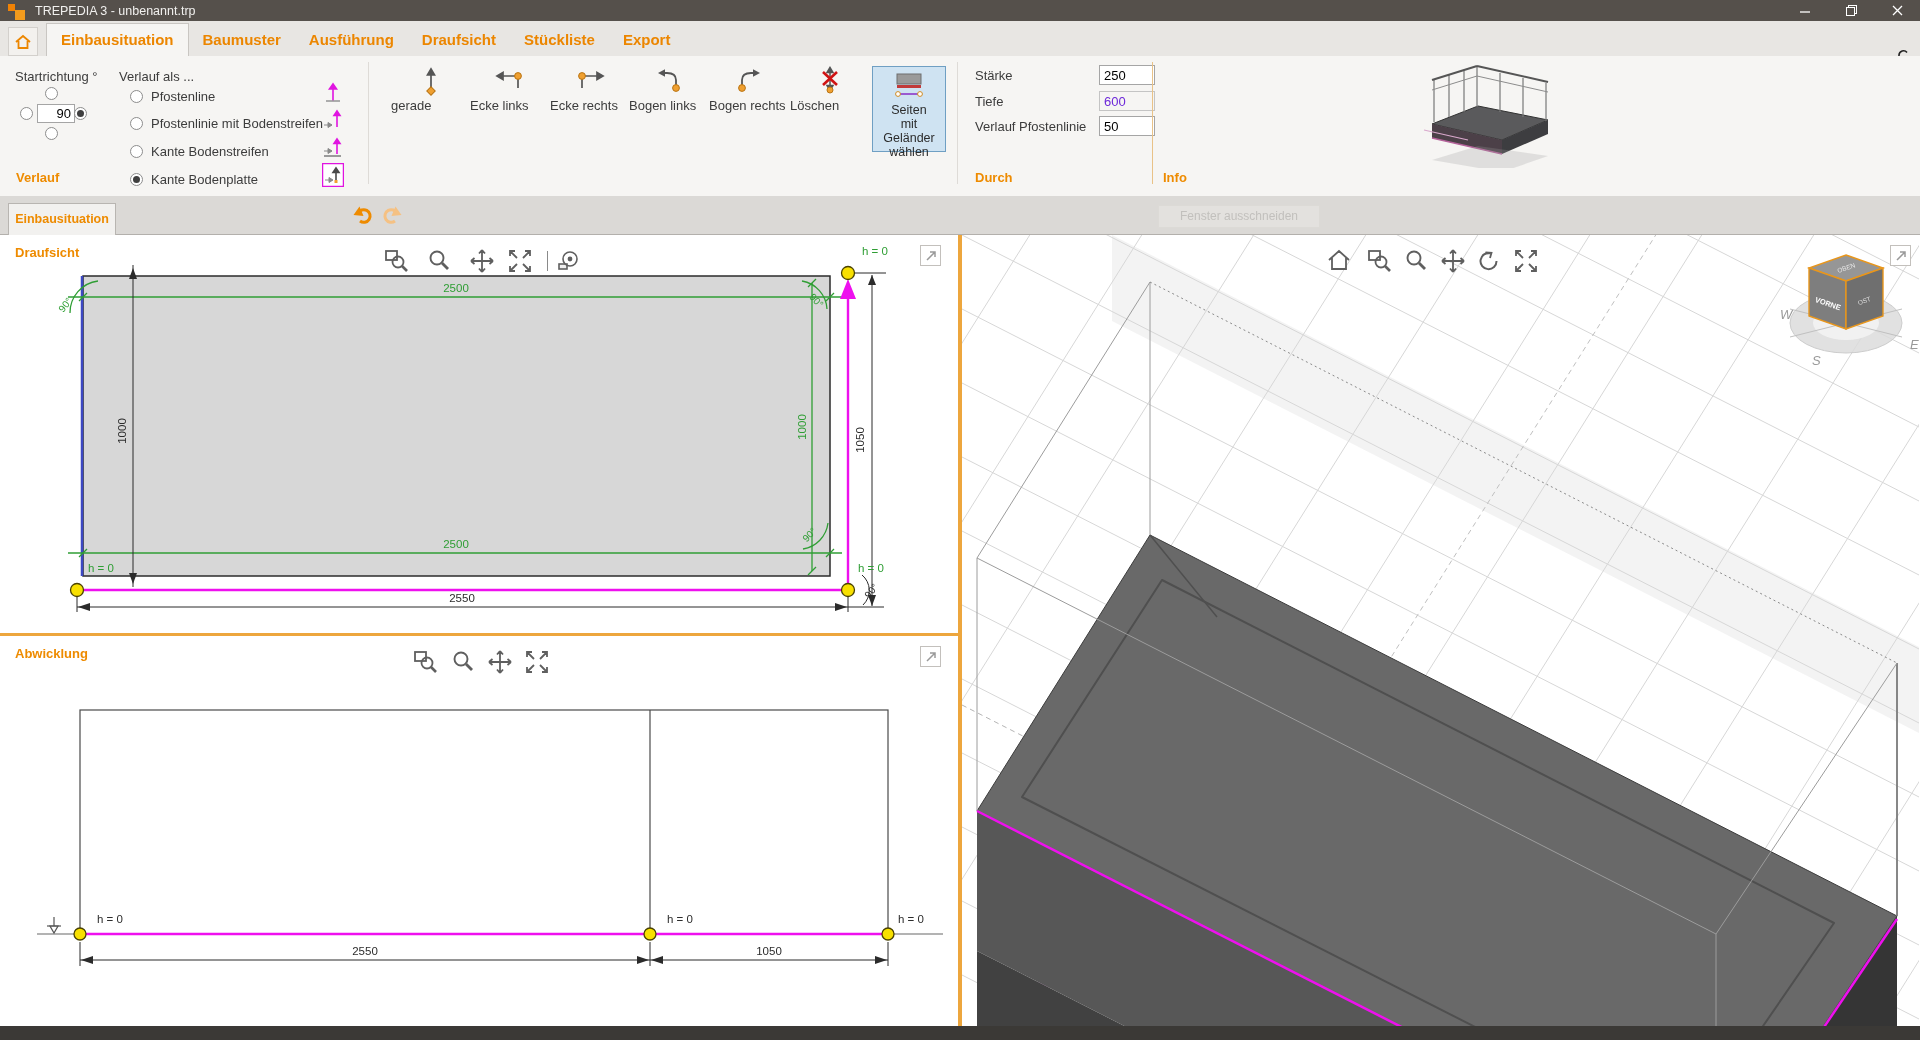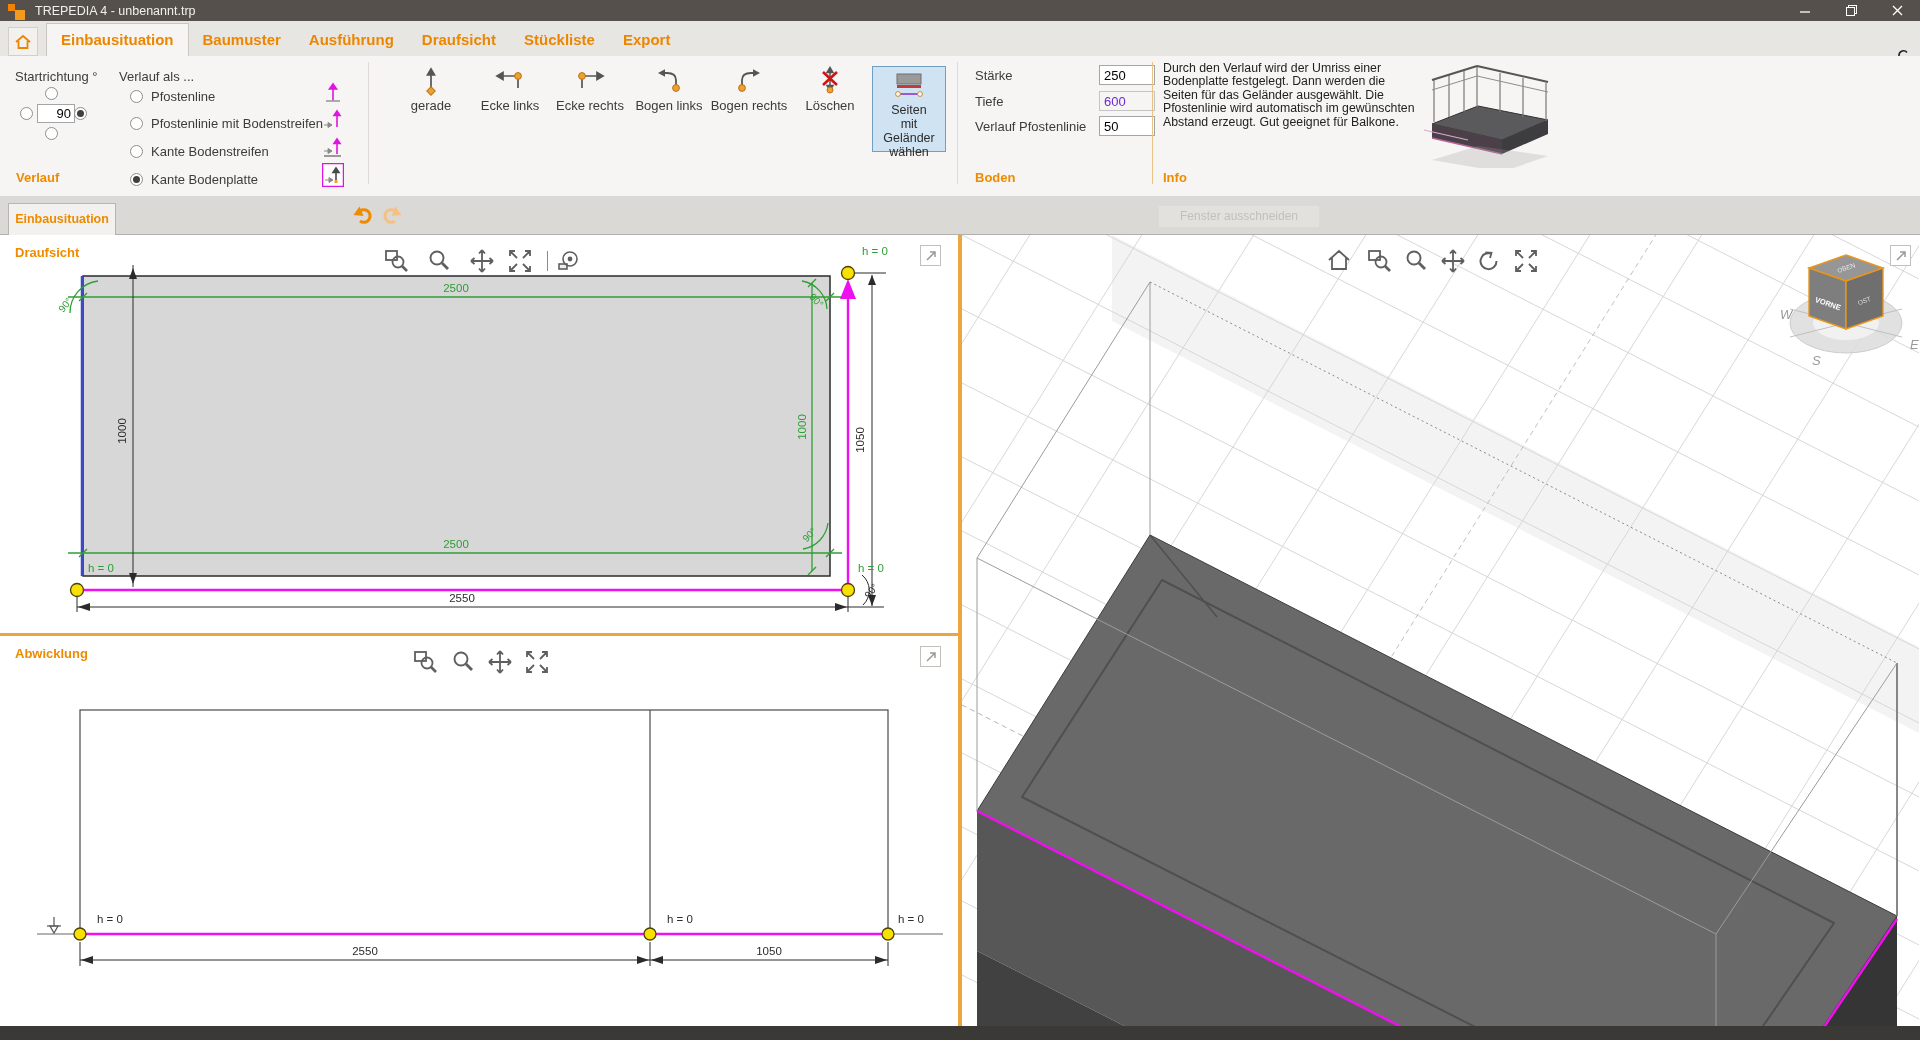--- a/index.html
+++ b/index.html
@@ -23,21 +23,21 @@
   .ribbon{position:absolute;left:0;top:56px;width:1920px;height:140px;background:#f6f5f3;
           border-bottom:4px solid #b91c1c;font-size:13px}
   .vsep{position:absolute;top:6px;height:122px;width:1px;background:#dedbd7}
   .section-label{position:absolute;top:114px;font-weight:bold;color:#ee8b00;font-size:13px}
   .radio{display:inline-block;width:13px;height:13px;border:1px solid #8d8d8d;border-radius:50%;background:#fff;box-sizing:border-box}
   .radio.checked::after{content:'';display:block;width:7px;height:7px;margin:2px;border-radius:50%;background:#3f3f3f}
   .numfield{width:30px;height:17px;border:1px solid #a5a5a5;font-size:13px;text-align:left;padding:0 3px;
             font-family:"Liberation Sans",sans-serif;background:#fff}
   .opt-row{position:absolute;left:130px;display:flex;align-items:center;gap:8px;white-space:nowrap}
   .opt-icon{position:absolute;left:322px;width:22px;height:24px}
-  .tool{position:absolute;top:8px;width:80px;text-align:center}
+  .tool{position:absolute;top:8px;width:80px;text-align:left}
   .tool .ticon{height:32px}
   .tool .tlabel{font-size:13px;color:#3c3c3c;margin-top:2px;white-space:nowrap}
   .selectbtn{position:absolute;left:872px;top:10px;width:74px;height:86px;background:#cfe3f2;
              border:1px solid #6f9fc3;text-align:center;font-size:12.5px;color:#2c2c2c;box-sizing:border-box;padding-top:4px}
   .boden-row{position:absolute;left:975px;width:180px;height:20px;display:flex;align-items:center}
   .boden-row label{flex:1;font-size:13px}
   .boden-row input{width:46px;height:18px;border:1px solid #a5a5a5;font-size:13px;padding:0 4px;
                    font-family:Liberation Sans, sans-serif;background:#fff}
   .boden-row input.disabled{color:#6d28d9;border-color:#c4c4c4;background:#f6f5f3}
   .infotext{position:absolute;left:1163px;top:6px;width:252px;font-size:12.3px;line-height:13.4px;color:#222}
@@ -70,21 +70,21 @@
 </head>
 <body>
 
 <div class="titlebar">
   <span class="logo">
     <svg width="20" height="17">
         <rect x="1" y="1" width="7" height="7" fill="#f08205"></rect>
         <rect x="8" y="7" width="10" height="10" fill="#f29b1d"></rect>
       </svg>
   </span>
-  <span>TREPEDIA 4 - unbenannt.trp</span>
+  <span>TREPEDIA 3 - unbenannt.trp</span>
   <div class="winbtns">
     <div class="winbtn">
       <svg width="12" height="12">
           <line x1="1" y1="7" x2="11" y2="7" stroke="#fff" stroke-width="1.3"></line>
         </svg>
     </div>
     <div class="winbtn">
       <svg width="13" height="13">
           <rect x="3.5" y="1.5" width="8" height="8" fill="none" stroke="#fff"></rect>
           <rect x="1.5" y="3.5" width="8" height="8" fill="#55504b" stroke="#fff"></rect>
@@ -259,25 +259,24 @@
     <input value="250" style="">
   </div>
   <div class="boden-row" style="top:35px">
     <label>Tiefe</label>
     <input class="disabled" disabled="" value="600" style="">
   </div>
   <div class="boden-row" style="top:60px">
     <label>Verlauf Pfostenlinie</label>
     <input value="50" style="">
   </div>
-  <div class="section-label" style="left:975px">Boden</div>
+  <div class="section-label" style="left:975px">Durch</div>
 
   <div class="vsep" style="left:1152px;background:#e9c287"></div>
 
-  <div class="infotext">Durch den Verlauf wird der Umriss einer Bodenplatte festgelegt. Dann werden die Seiten für das Geländer ausgewählt. Die Pfostenlinie wird automatisch im gewünschten Abstand erzeugt. Gut geeignet für Balkone.</div>
   <span style="position:absolute;left:1412px;top:4px">
     <svg width="150" height="108">
       <polygon points="20,64 90,80 136,60 66,46" fill="#5a5a5c" stroke="#333"></polygon>
       <polygon points="20,64 90,80 90,94 20,78" fill="#4c4048"></polygon>
       <polygon points="90,80 136,60 136,74 90,94" fill="#3d3d40"></polygon>
       <line x1="20" y1="78" x2="90" y2="94" stroke="#b4629a" stroke-width="1.4"></line>
       <line x1="12" y1="70" x2="56" y2="80" stroke="#d9a8cc" stroke-width="1.2"></line>
       <g stroke="#787878" stroke-width="1.2">
         <line x1="22" y1="62" x2="22" y2="20"></line>
           <line x1="37" y1="57" x2="37" y2="15"></line>

